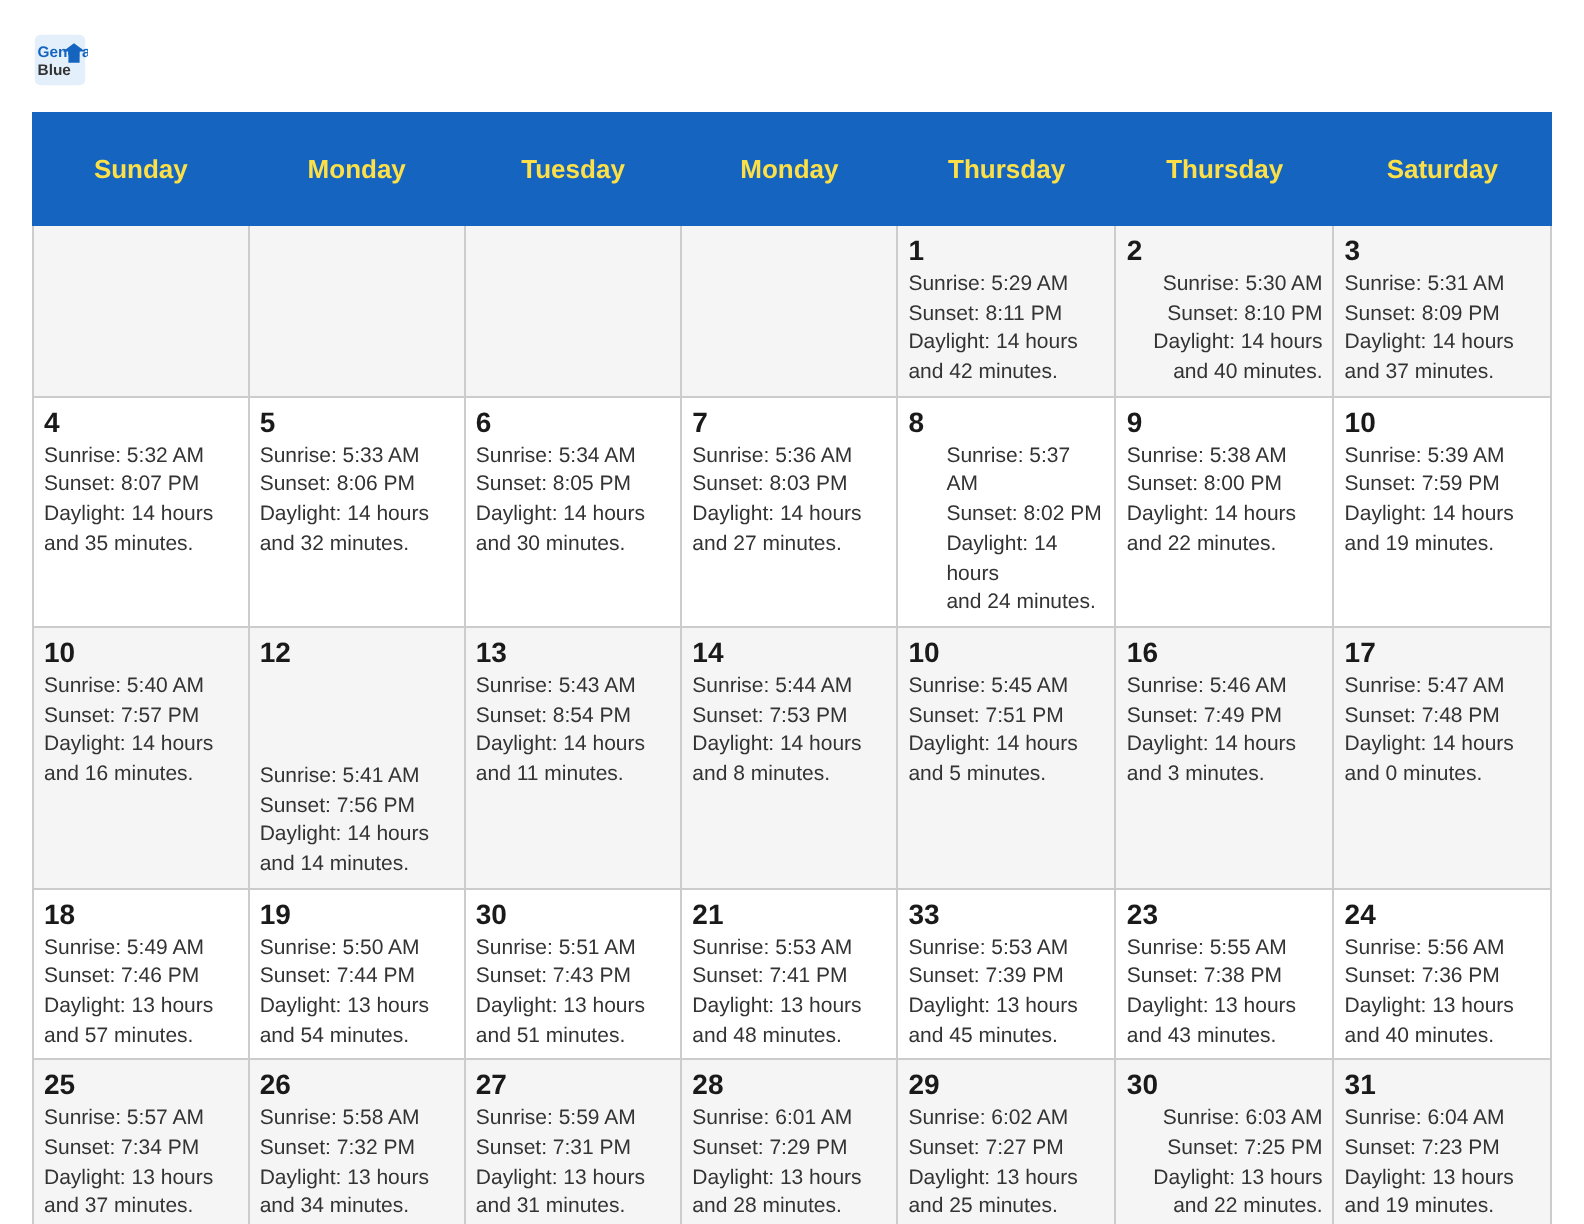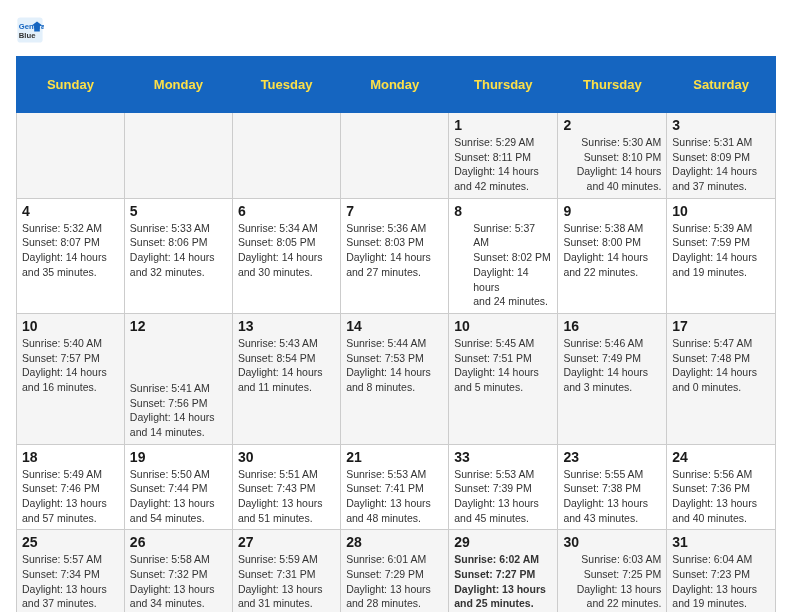--- a/index.html
+++ b/index.html
@@ -321,21 +321,21 @@
         </td>
         <td>
           <span class="day-num">28</span>
           <div class="day-info" style="white-space: pre-line;">Sunrise: 6:01 AM
 Sunset: 7:29 PM
 Daylight: 13 hours
 and 28 minutes.</div>
         </td>
         <td>
           <span class="day-num">29</span>
-          <div class="day-info" style="white-space: pre-line; font-weight: bold;">Sunrise: 6:02 AM
+          <div class="day-info" style="white-space: pre-line;">Sunrise: 6:02 AM
 Sunset: 7:27 PM
 Daylight: 13 hours
 and 25 minutes.</div>
         </td>
         <td>
           <span class="day-num">30</span>
           <div class="day-info" style="white-space: pre-line; text-align: right;">Sunrise: 6:03 AM
 Sunset: 7:25 PM
 Daylight: 13 hours
 and 22 minutes.</div>

